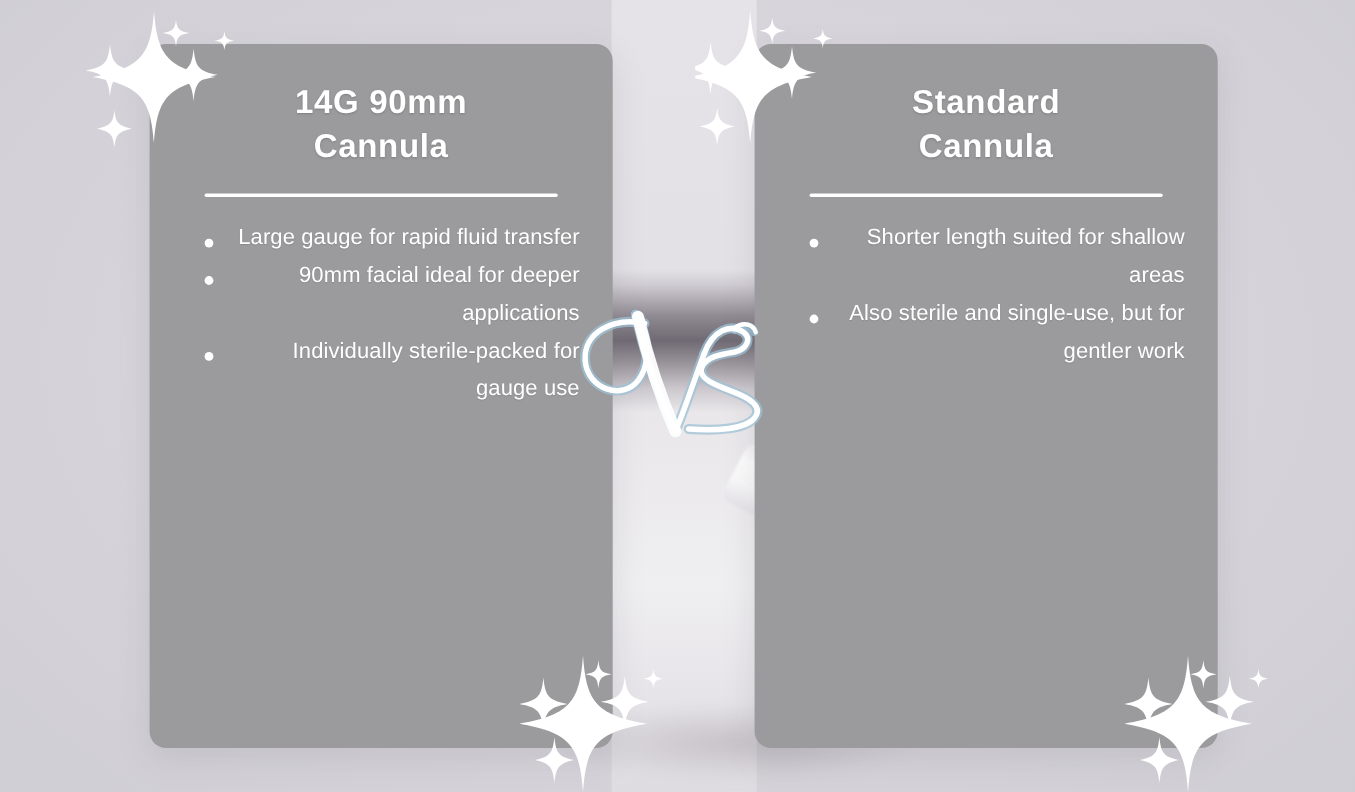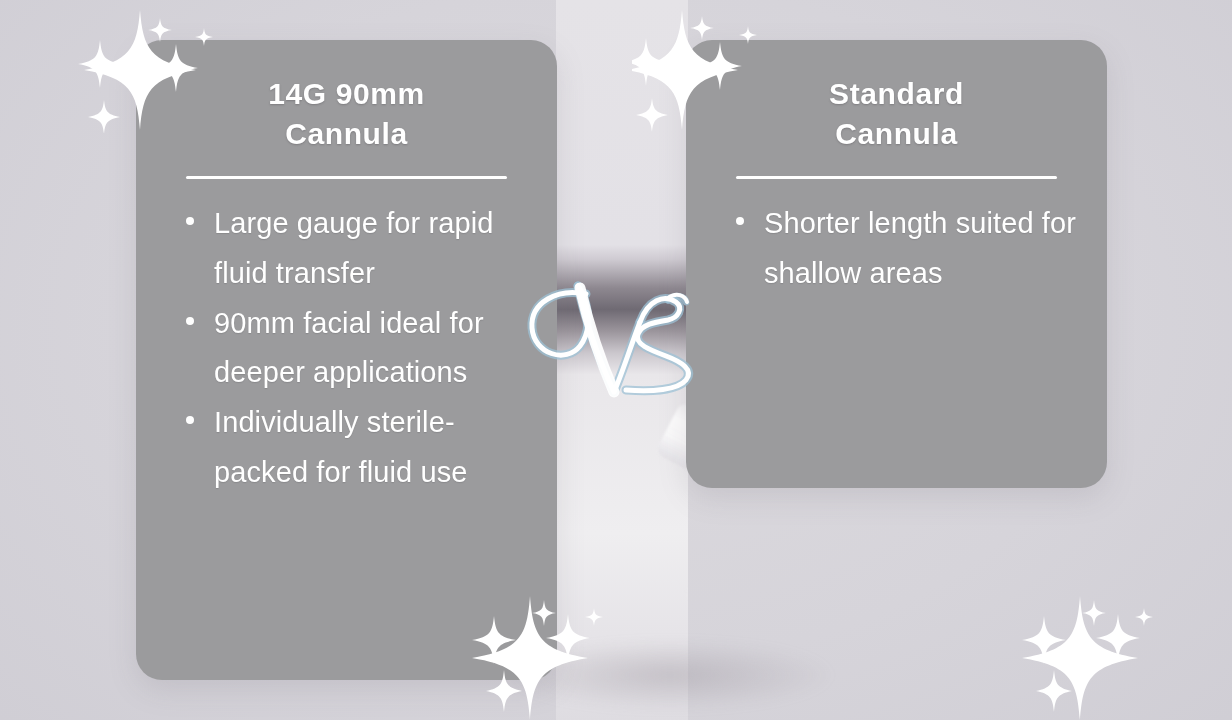--- a/index.html
+++ b/index.html
@@ -91,26 +91,26 @@
     left: 505px; top: 640px;
     width: 330px; height: 70px;
     background: radial-gradient(ellipse at center, rgba(150,143,152,.38) 0%, rgba(150,143,152,0) 70%);
     filter: blur(6px);
   }
 
   
   .card {
     position: absolute;
     background: #9b9b9d;
-    border-radius: 26px;
+    border-radius: 15px;
     padding: 34px 30px 20px 30px;
     box-shadow: 0 10px 28px rgba(120,115,125,.18);
   }
   .card.left  { left: 136px; top: 40px; width: 421px; height: 640px; }
-  .card.right { left: 686px; top: 40px; width: 421px; height: 448px; }
+  .card.right { left: 686px; top: 40px; width: 421px; height: 640px; }
 
   .card-title {
     color: #ffffff;
     font-weight: bold;
     font-size: 30px;
     line-height: 1.33;
     text-align: center;
     letter-spacing: .6px;
     text-shadow: 0 1px 2px rgba(90,88,94,.45);
     padding: 0 30px;
@@ -124,26 +124,27 @@
   }
 
   .bullets {
     list-style: none;
     margin-top: 20px;
     padding-left: 14px;
   }
   .bullets li {
     position: relative;
     color: #ffffff;
-    font-size: 29px;
+    font-size: 20px;
     line-height: 1.72;
     padding-left: 34px;
     margin-bottom: 0px;
     letter-spacing: .1px;
     text-shadow: 0 1px 1px rgba(100,98,104,.3);
+    text-align: right;
   }
   .bullets li::before {
     content: "";
     position: absolute;
     left: 6px;
     top: 18px;
     width: 8px; height: 8px;
     border-radius: 50%;
     background: #ffffff;
   }
@@ -182,32 +183,33 @@
 
   <div class="card left">
     <div class="card-title">
       <div>14G 90mm</div>
       <div>Cannula</div>
     </div>
     <div class="divider"></div>
     <ul class="bullets">
       <li>Large gauge for rapid fluid transfer</li>
       <li>90mm facial ideal for deeper applications</li>
-      <li>Individually sterile-packed for fluid use</li>
+      <li>Individually sterile-packed for gauge use</li>
     </ul>
   </div>
 
   <div class="card right">
     <div class="card-title">
       <div>Standard</div>
       <div>Cannula</div>
     </div>
     <div class="divider"></div>
     <ul class="bullets">
       <li>Shorter length suited for shallow areas</li>
+      <li>Also sterile and single-use, but for gentler work</li>
     </ul>
   </div>
 
   <div class="vs-mark" title="VS">
     <svg viewBox="0 0 200 130" width="200" height="130" aria-label="VS">
       <g fill="none" stroke-linecap="round" stroke-linejoin="round">
 
         <g stroke="#9dc2d6" stroke-opacity="0.75">
           <path d="M68 22 C40 16, 12 30, 14 56 C16 82, 48 92, 62 74
                    C74 58, 70 38, 66 26 C64 20, 62 16, 60 14" stroke-width="9"></path>

